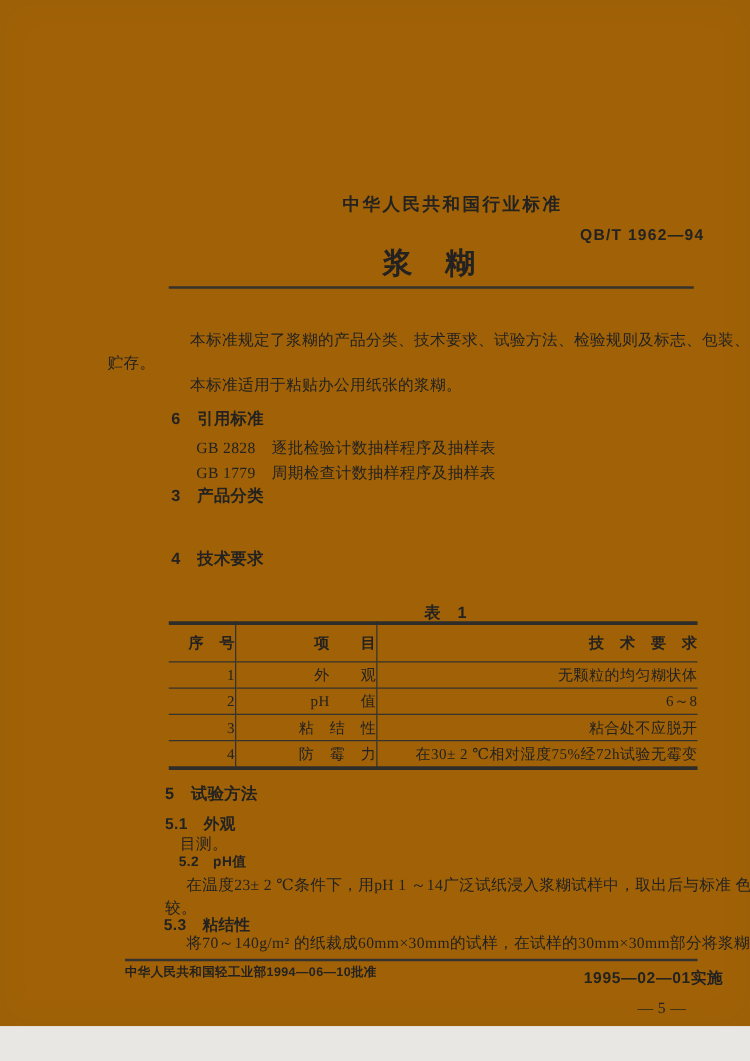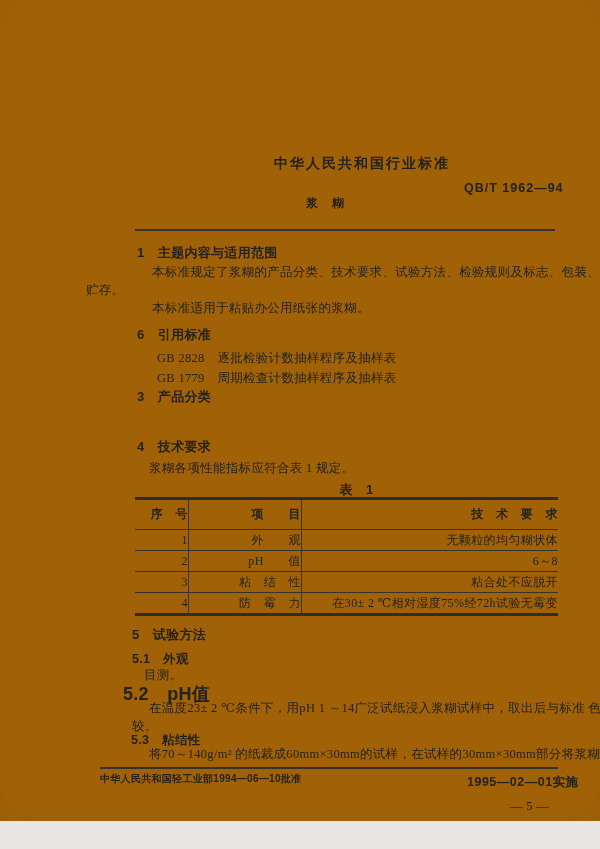--- a/index.html
+++ b/index.html
@@ -38,36 +38,34 @@
   .col-idx{width:53px;border-right:1.2px solid var(--rule);}
   .col-item{width:112px;border-right:1.2px solid var(--rule);}
 </style>
 </head>
 <body>
 
 <div class="page">
 
   <div class="ln hd" style="top:155px;left:274px;font-size:14px;letter-spacing:2px">中华人民共和国行业标准</div>
   <div class="ln hd" style="top:181px;left:464px;font-size:12.5px;letter-spacing:1px">QB/T 1962—94</div>
-  <div class="ln hd" style="top:197px;left:306px;font-size:12px;letter-spacing:1px">浆　糊</div>
+  <div class="ln hd" style="top:197px;left:306px;font-size:24px;letter-spacing:1px">浆　糊</div>
   <div class="title-rule"></div>
 
-  <div class="ln hd" style="top:246px;left:137px;font-size:13px">1　主题内容与适用范围</div>
   <div class="ln" style="top:265px;left:152px">本标准规定了浆糊的产品分类、技术要求、试验方法、检验规则及标志、包装、运输、</div>
   <div class="ln" style="top:283px;left:86px">贮存。</div>
   <div class="ln" style="top:301px;left:152px">本标准适用于粘贴办公用纸张的浆糊。</div>
 
   <div class="ln hd" style="top:328px;left:137px;font-size:13px">6　引用标准</div>
   <div class="ln" style="top:351px;left:157px">GB 2828　逐批检验计数抽样程序及抽样表</div>
   <div class="ln" style="top:371px;left:157px">GB 1779　周期检查计数抽样程序及抽样表</div>
 
   <div class="ln hd" style="top:390px;left:137px;font-size:13px">3　产品分类</div>
 
   <div class="ln hd" style="top:440px;left:137px;font-size:13px">4　技术要求</div>
-  <div class="ln" style="top:461px;left:149px">浆糊各项性能指标应符合表 1 规定。</div>
 
   <div class="ln hd center" style="top:483px;left:145px;width:423px;font-size:13px">表　1</div>
   <table class="spec">
     <thead>
       <tr>
         <th class="col-idx">序　号</th>
         <th class="col-item">项　　目</th>
         <th>技　术　要　求</th>
       </tr>
     </thead>
@@ -91,21 +89,21 @@
         <td class="col-idx">4</td>
         <td class="col-item">防　霉　力</td>
         <td>在30± 2 ℃相对湿度75%经72h试验无霉变</td>
       </tr>
     </tbody>
   </table>
 
   <div class="ln hd" style="top:628px;left:132px;font-size:13px">5　试验方法</div>
   <div class="ln hd" style="top:652px;left:132px;font-size:12.5px">5.1　外观</div>
   <div class="ln" style="top:668px;left:144px">目测。</div>
-  <div class="ln hd" style="top:684px;left:123px;font-size:18px">5.2　pH值</div>
+  <div class="ln hd" style="top:684px;left:143px;font-size:11px">5.2　pH值</div>
   <div class="ln" style="top:701px;left:149px">在温度23± 2 ℃条件下，用pH 1 ～14广泛试纸浸入浆糊试样中，取出后与标准 色 板 比</div>
   <div class="ln" style="top:719px;left:132px">较。</div>
   <div class="ln hd" style="top:733px;left:131px;font-size:12.5px">5.3　粘结性</div>
   <div class="ln" style="top:747px;left:149px">将70～140g/m² 的纸裁成60mm×30mm的试样，在试样的30mm×30mm部分将浆糊薄而</div>
 
   <div class="footer-rule"></div>
   <div class="ln hd" style="top:773px;left:100px;font-size:10px">中华人民共和国轻工业部1994—06—10批准</div>
   <div class="ln hd" style="top:775px;left:467px;font-size:12.5px;letter-spacing:.5px">1995—02—01实施</div>
   <div class="ln" style="top:799px;left:510px;font-size:12.5px">— 5 —</div>
 

